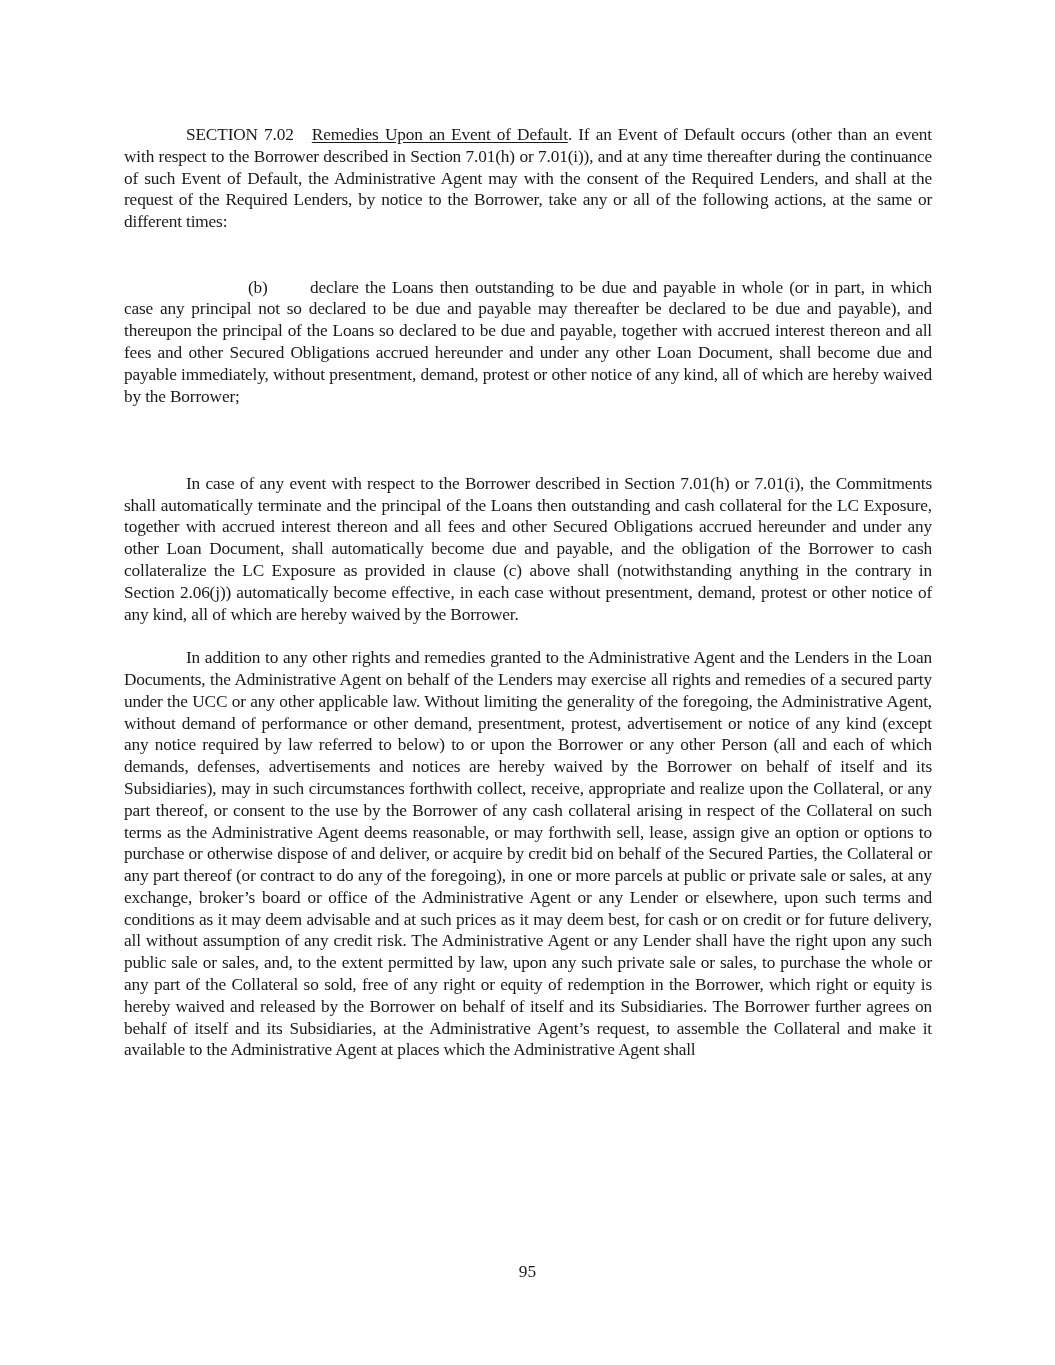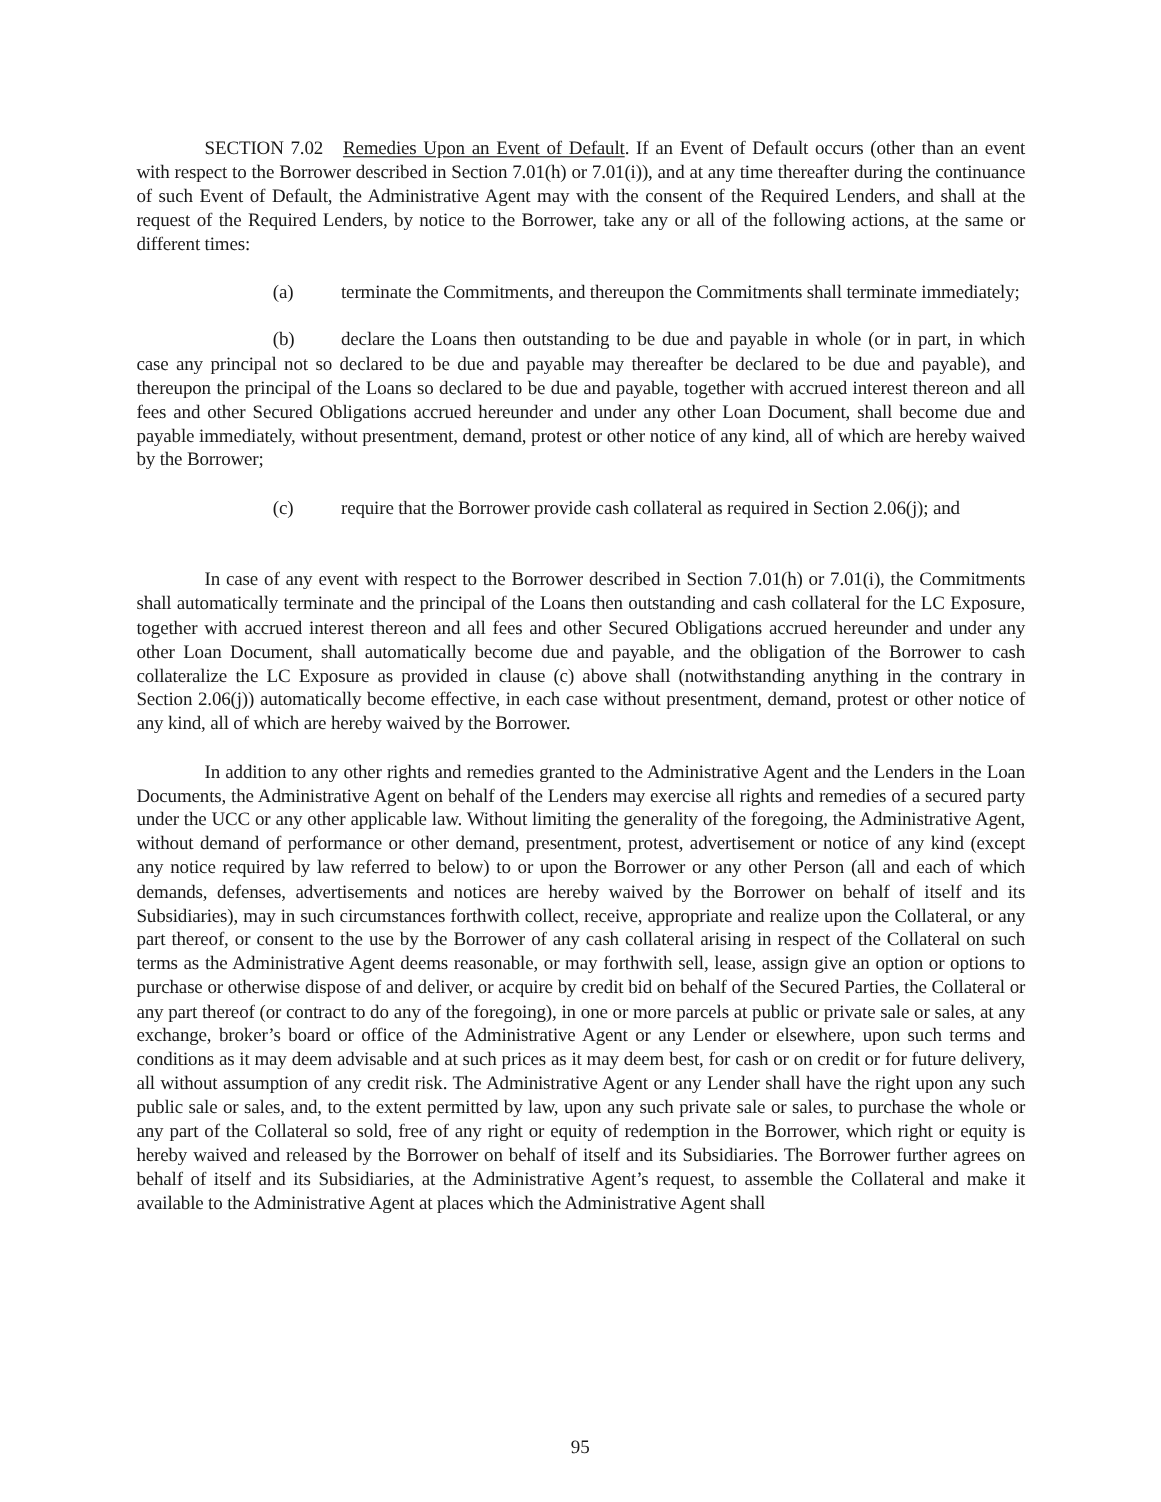--- a/index.html
+++ b/index.html
@@ -45,44 +45,42 @@
       text-indent: 0;
     }
     .clause-a {
       text-align: justify;
       text-align-last: left;
     }
     .page-number {
       position: absolute;
       left: 0;
       width: 1055px;
-      top: 1305px;
+      top: 1261px;
       text-align: center;
       font-size: 17.3px;
       line-height: 21.8px;
     }
   </style>
 </head>
 <body>
 
 <div class="page">
 
   <p class="indent"><span class="heading-num">SECTION 7.02</span><span class="heading-gap"></span><span class="heading-title">Remedies Upon an Event of Default</span><span>.  If an Event of Default occurs (other than an event with respect to the Borrower described in Section 7.01(h) or 7.01(i)), and at any time thereafter during the continuance of such Event of Default, the Administrative Agent may with the consent of the Required Lenders, and shall at the request of the Required Lenders, by notice to the Borrower, take any or all of the following actions, at the same or different times:</span></p>
 
   <div class="gap"></div>
 
-  <p class="clause clause-a"><span class="clause-label">(a)</span><span>terminate the Commitments, and thereupon the Commitments shall terminate immediately;</span></p>
 
   <div class="gap"></div>
 
   <p class="clause"><span class="clause-label">(b)</span><span>declare the Loans then outstanding to be due and payable in whole (or in part, in which case any principal not so declared to be due and payable may thereafter be declared to be due and payable), and thereupon the principal of the Loans so declared to be due and payable, together with accrued interest thereon and all fees and other Secured Obligations accrued hereunder and under any other Loan Document, shall become due and payable immediately, without presentment, demand, protest or other notice of any kind, all of which are hereby waived by the Borrower;</span></p>
 
   <div class="gap"></div>
 
-  <p class="clause"><span class="clause-label">(c)</span><span>require that the Borrower provide cash collateral as required in Section 2.06(j); and</span></p>
 
   <div class="gap"></div>
 
 
   <div class="gap"></div>
 
   <p class="indent">In case of any event with respect to the Borrower described in Section 7.01(h) or 7.01(i), the Commitments shall automatically terminate and the principal of the Loans then outstanding and cash collateral for the LC Exposure, together with accrued interest thereon and all fees and other Secured Obligations accrued hereunder and under any other Loan Document, shall automatically become due and payable, and the obligation of the Borrower to cash collateralize the LC Exposure as provided in clause (c) above shall (notwithstanding anything in the contrary in Section 2.06(j)) automatically become effective, in each case without presentment, demand, protest or other notice of any kind, all of which are hereby waived by the Borrower.</p>
 
   <div class="gap"></div>
 

